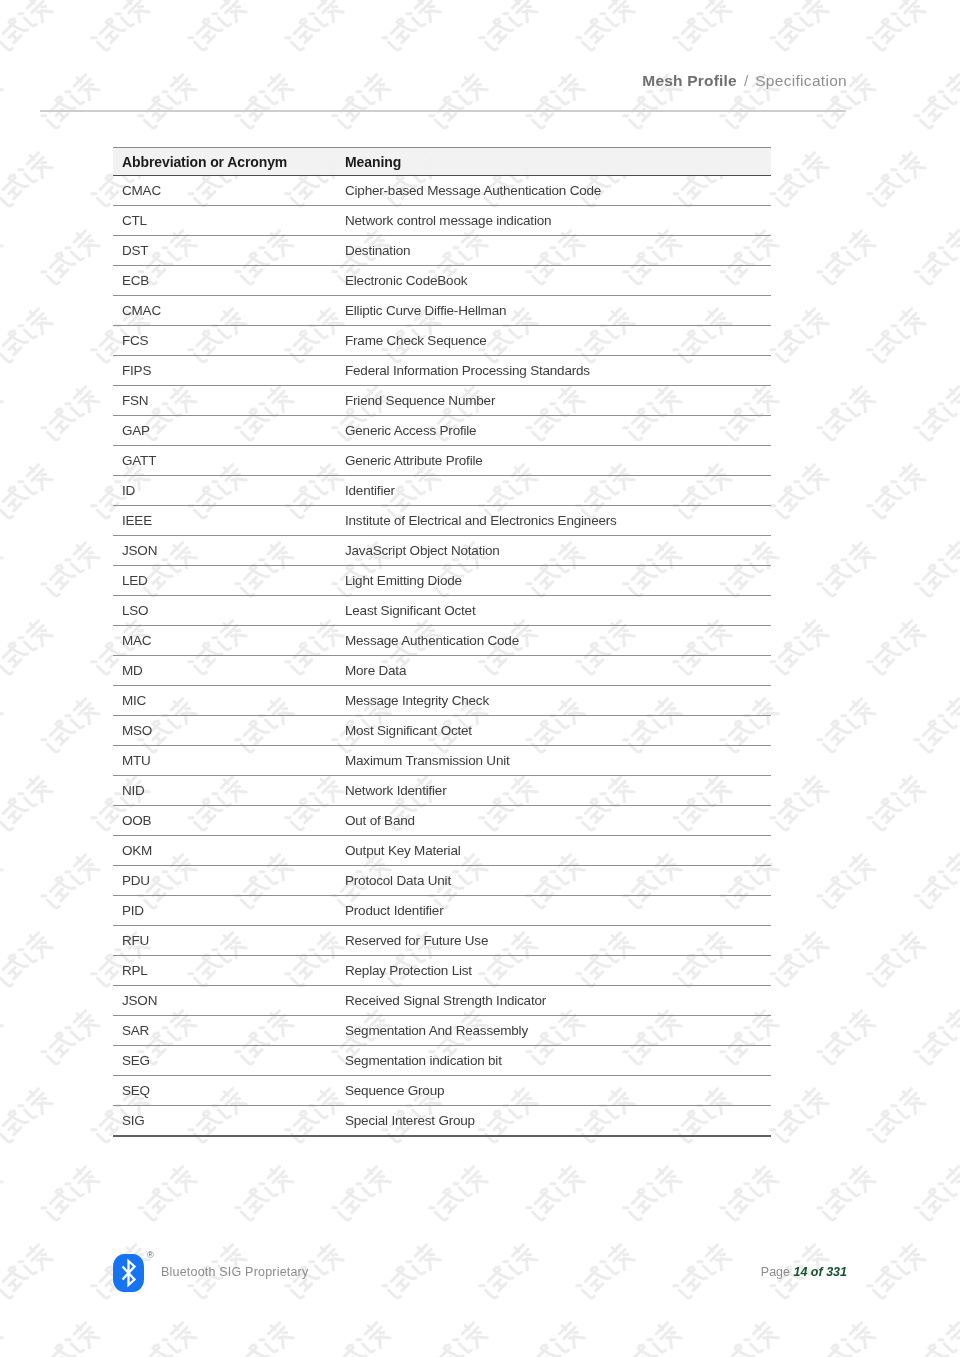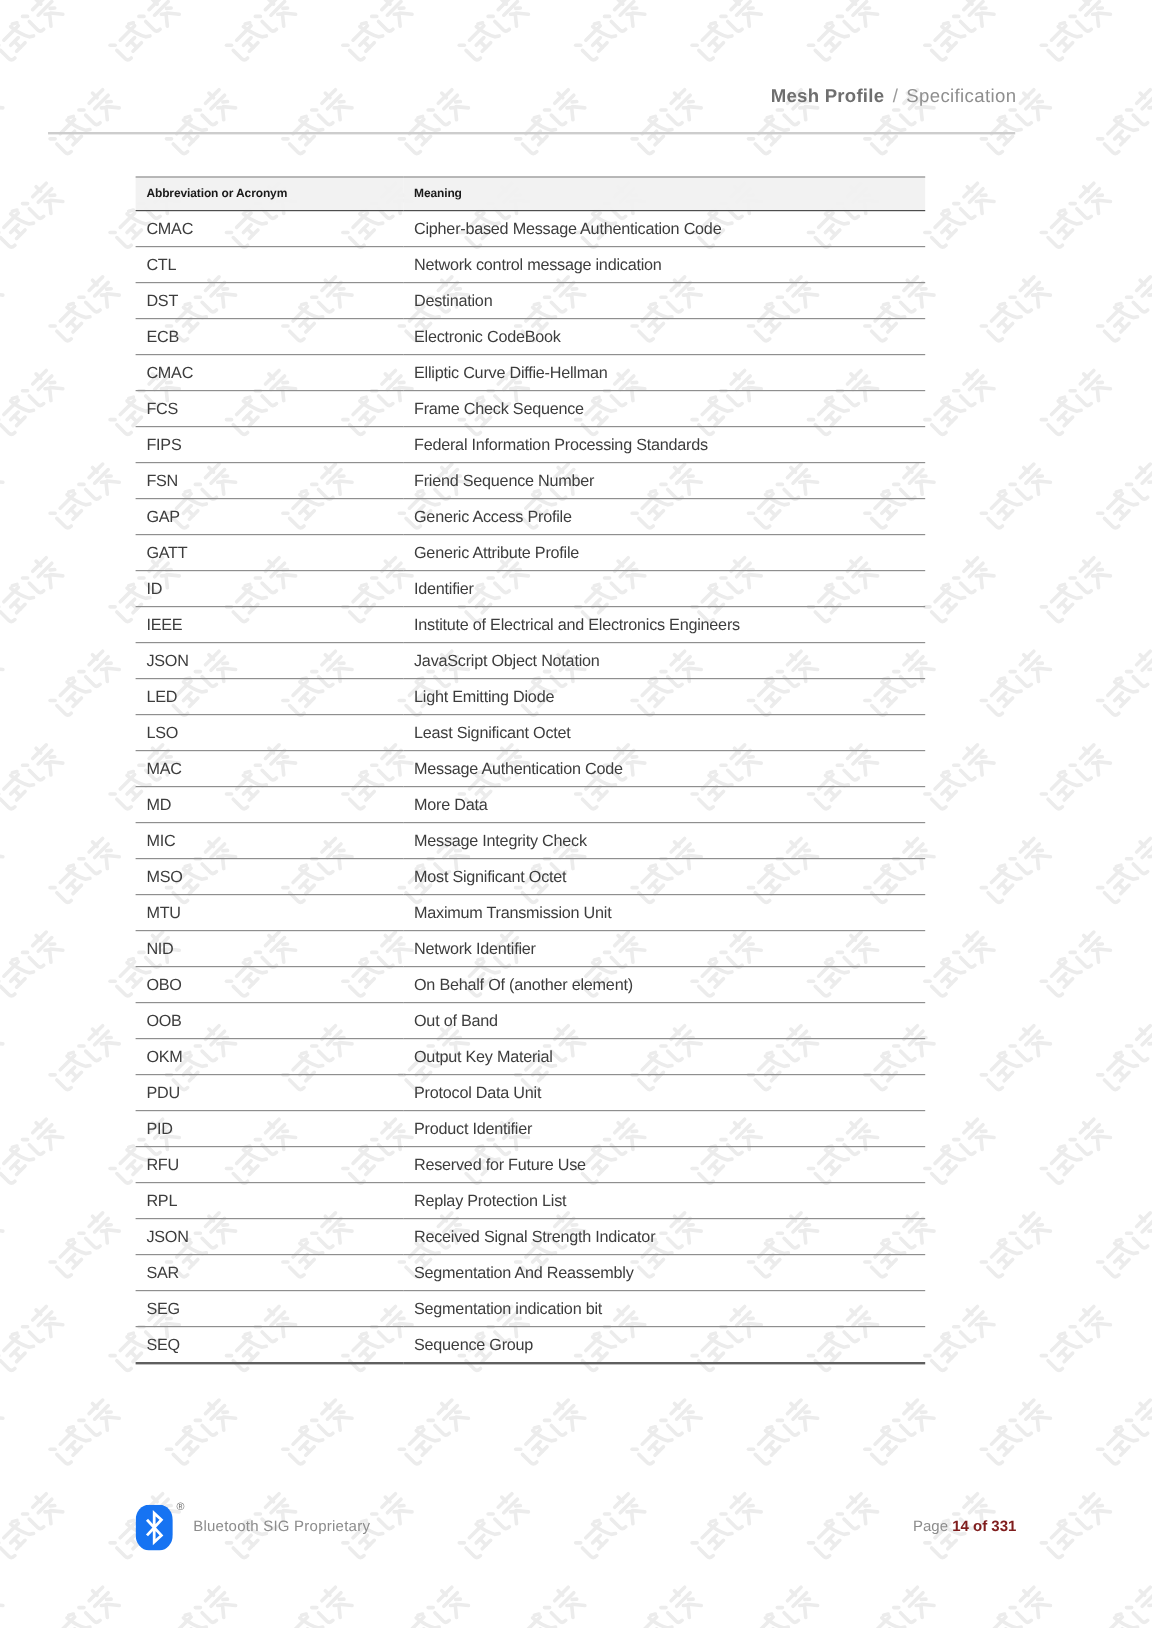--- a/index.html
+++ b/index.html
@@ -37,40 +37,40 @@
     border-collapse:collapse;table-layout:fixed;
   }
   table.abbr col.c1{width:223px;}
   table.abbr th{
     height:27px;
     background:rgba(241,241,241,0.92);
     border-top:1.5px solid #8a8a8a;
     border-bottom:1.5px solid #4d4d4d;
     text-align:left;vertical-align:middle;
     padding:0 0 0 9px;
-    font-size:10px;font-weight:bold;color:#1b1b1b;
+    font-size:14px;font-weight:bold;color:#1b1b1b;
     letter-spacing:-0.1px;
   }
   table.abbr td{
     height:29px;
     border-bottom:1.3px solid #8f8f8f;
     vertical-align:middle;
     padding:0 0 0 9px;
     font-size:13.5px;color:#3d3d3d;
     letter-spacing:-0.2px;
     white-space:nowrap;overflow:hidden;
   }
   table.abbr tr:last-child td{border-bottom:2px solid #5f5f5f;}
   
   .footer{position:absolute;left:0;top:0;width:100%;z-index:1;}
   .bt-logo{position:absolute;left:113px;top:1254px;width:31px;height:38px;}
   .bt-reg{position:absolute;left:147px;top:1250px;font-size:9px;color:#6b6b6b;}
   .foot-prop{position:absolute;left:161px;top:1265px;font-size:12.5px;color:#8c8c8c;letter-spacing:.2px;}
   .foot-page{position:absolute;right:113px;top:1265px;font-size:12.5px;color:#8c8c8c;white-space:nowrap;}
-  .foot-page b{color:#7f1d1d;}
+  .foot-page b{color:#14532d;font-style:italic;}
 </style>
 </head>
 <body>
 
 <div class="page">
 
   <div id="watermark-layer">
       <span class="wm" aria-label="试读" style="left: -10px; top: 8px;">
         <svg width="66" height="34" viewBox="0 0 66 34" fill="none" stroke="currentColor" stroke-width="3" stroke-linecap="round">
           <path d="M4 6 l3 3"></path>
@@ -4326,24 +4326,20 @@
         </tr>
         <tr>
           <td>MTU</td>
           <td>Maximum Transmission Unit</td>
         </tr>
         <tr>
           <td>NID</td>
           <td>Network Identifier</td>
         </tr>
         <tr>
-          <td>OBO</td>
-          <td>On Behalf Of (another element)</td>
-        </tr>
-        <tr>
           <td>OOB</td>
           <td>Out of Band</td>
         </tr>
         <tr>
           <td>OKM</td>
           <td>Output Key Material</td>
         </tr>
         <tr>
           <td>PDU</td>
           <td>Protocol Data Unit</td>
@@ -4369,20 +4365,24 @@
           <td>Segmentation And Reassembly</td>
         </tr>
         <tr>
           <td>SEG</td>
           <td>Segmentation indication bit</td>
         </tr>
         <tr>
           <td>SEQ</td>
           <td>Sequence Group</td>
         </tr>
+        <tr>
+          <td>SIG</td>
+          <td>Special Interest Group</td>
+        </tr>
       </tbody>
   </table>
 
   <div class="footer">
     <svg class="bt-logo" viewBox="0 0 31 38">
       <rect x="0" y="0" width="31" height="38" rx="11" ry="13" fill="#1673f2"></rect>
       <path d="M9.5 12.5 L21.5 25.5 L15.5 31 L15.5 7 L21.5 12.5 L9.5 25.5" fill="none" stroke="#ffffff" stroke-width="2.3" stroke-linejoin="miter" stroke-linecap="butt"></path>
     </svg>
     <span class="bt-reg">®</span>
     <span class="foot-prop">Bluetooth SIG Proprietary</span>

